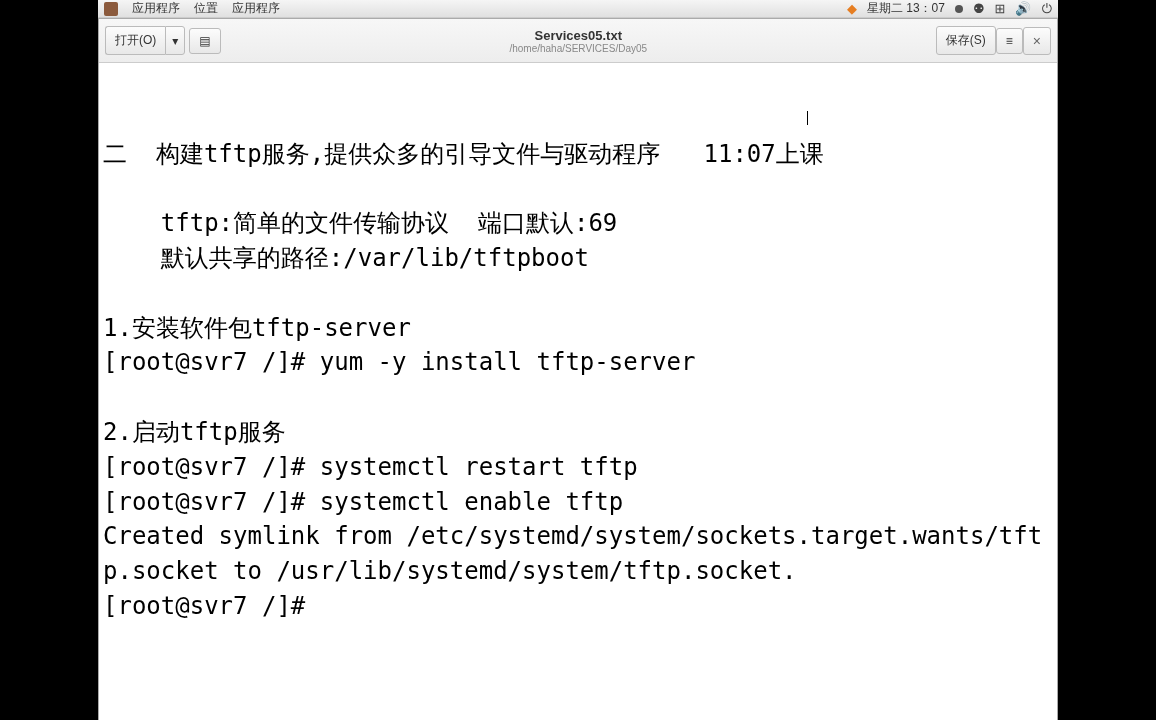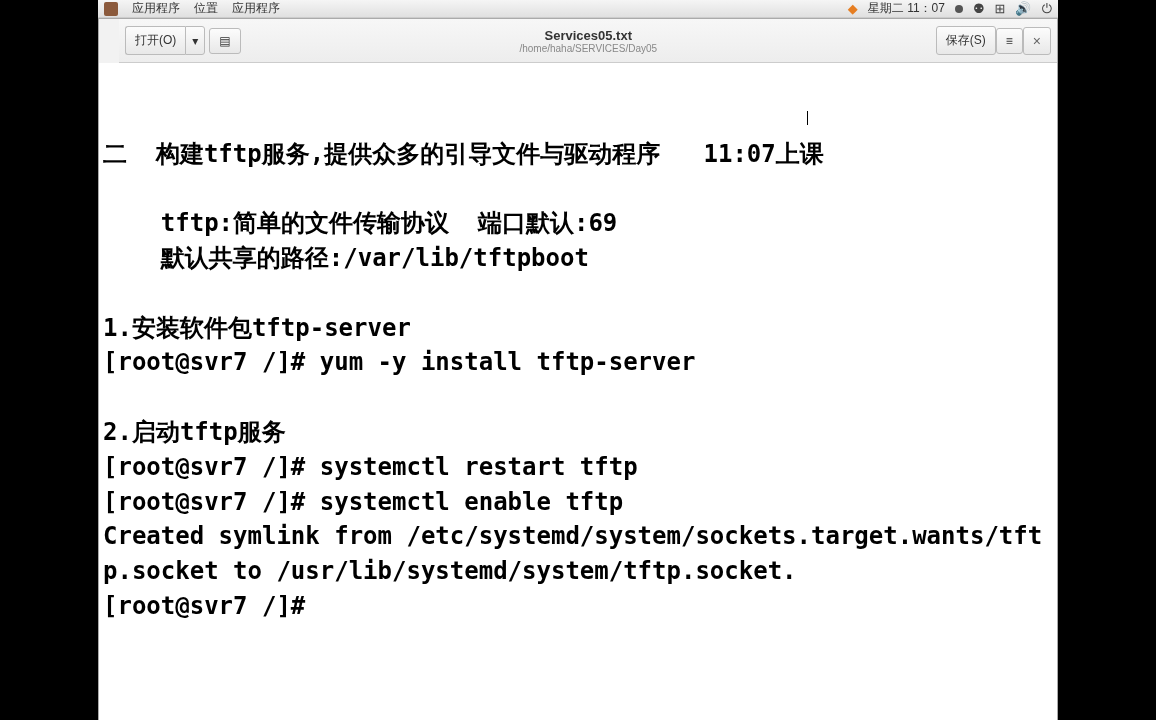--- a/index.html
+++ b/index.html
@@ -46,21 +46,20 @@
       border: 1px solid #aaa;
     }
     .editor-toolbar {
       height: 44px;
       background: linear-gradient(#f7f7f7, #ededed);
       border-bottom: 1px solid #ccc;
       display: flex;
       align-items: center;
       padding: 0 6px;
       gap: 4px;
-      margin-left: 20px;
     }
     .btn {
       background: linear-gradient(#fcfcfc, #e8e8e8);
       border: 1px solid #bbb;
       border-radius: 3px;
       padding: 5px 9px;
       font-size: 12px;
       color: #333;
       display: flex;
       align-items: center;
@@ -82,21 +81,21 @@
       padding: 4px 4px;
       font-family: "DejaVu Sans Mono", monospace;
       font-size: 24px;
       line-height: 1.45;
       color: #000;
       overflow: hidden;
       white-space: pre-wrap;
       word-break: break-all;
       position: relative;
     }
-    .text-content { font-weight: bold; }
+    .text-content { font-weight: normal; }
     .cursor {
       position: absolute;
       width: 1px;
       height: 14px;
       background: #000;
       left: 708px;
       top: 48px;
     }
   </style>
 </head>
@@ -105,21 +104,21 @@
 <div class="desktop">
   <div class="top-panel">
     <div class="left">
       <span class="app-icon"></span>
       <span>应用程序</span>
       <span>位置</span>
       <span>应用程序</span>
     </div>
     <div class="right">
       <span class="orange-icon">◆</span>
-      <span>星期二 11：07</span>
+      <span>星期二 13：07</span>
       <span class="clock-dot"></span>
       <span class="tray-icon">⚉</span>
       <span class="tray-icon">⊞</span>
       <span class="tray-icon">🔊</span>
       <span class="tray-icon">⏻</span>
     </div>
   </div>
 
   <div class="editor-window">
     <div class="editor-toolbar">

